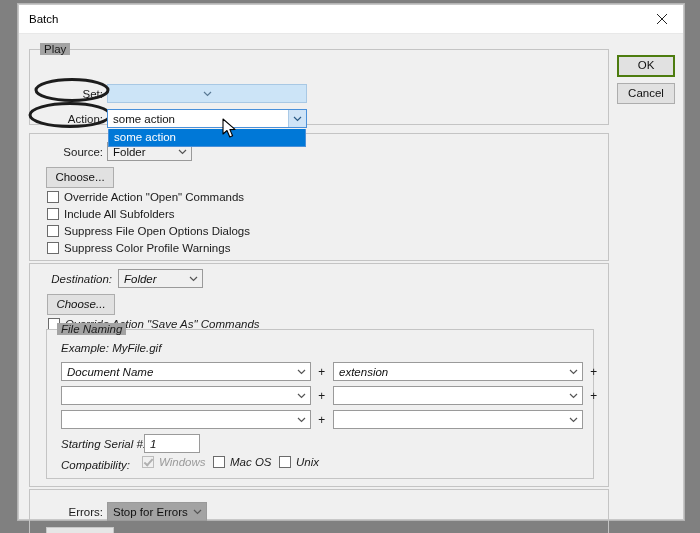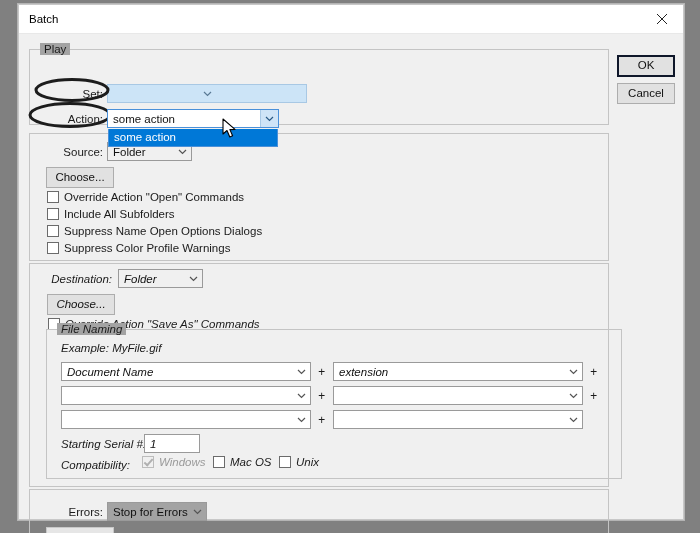--- a/index.html
+++ b/index.html
@@ -81,21 +81,21 @@
     background: #a3a3a3;
     padding: 0 4px;
     font-size: 11.5px;
     color: #1a1a1a;
     line-height: 12px;
   }
 
   .grp-play        { left: 10px;  top: 15px;  width: 578px; height: 74px; }
   .grp-source      { left: 10px;  top: 99px;  width: 578px; height: 126px; }
   .grp-destination { left: 10px;  top: 229px; width: 578px; height: 222px; font-style: italic; }
-  .grp-filenaming  { left: 16px;  top: 65px;  width: 546px; height: 148px; padding-left: 28px; }
+  .grp-filenaming  { left: 16px;  top: 65px;  width: 546px; height: 148px; }
   .grp-errors      { left: 10px;  top: 455px; width: 578px; height: 50px; }
   .lbl { font-size: 11.5px; color: #1a1a1a; white-space: nowrap; }
   .lbl.right { text-align: right; }
 
   
   .combo {
     position: relative;
     height: 19px;
     background: #ffffff;
     border: 1px solid #9a9a9a;
@@ -154,21 +154,21 @@
     font-size: 11.5px;
     color: #111;
     height: 21px;
     line-height: 19px;
     text-align: center;
     box-sizing: border-box;
     cursor: default;
     font-family: "Liberation Sans", sans-serif;
   }
   .btn.disabled { color: #9a9a9a; border-color: #c8c8c8; background: #e6e6e6; }
-  .btn.default-focus { border: 2px solid #0f172a; line-height: 17px; }
+  .btn.default-focus { border: 2px solid #4d7c0f; line-height: 17px; }
 
   
   .cb-row {
     position: absolute;
     display: flex;
     align-items: center;
     white-space: nowrap;
   }
   .cbox {
     width: 12px;
@@ -252,21 +252,21 @@
       <div class="combo sel-blue" style="position:absolute; left:88px; top:50px; width:200px;flex-direction:column;">
         <span class="val">Set 1</span>
         <span class="arrow">
           <svg width="9" height="6" viewBox="0 0 9 6">
               <polyline points="1,1 4.5,4.5 8,1" fill="none" stroke="#5a7a95" stroke-width="1.2"></polyline>
             </svg>
         </span>
       </div>
 
       <div class="lbl right" style="position:absolute; left:22px; top:79px; width:62px;">Action:</div>
-      <div class="combo focused" style="position:absolute; left:88px; top:75px; width:172px; z-index:35;">
+      <div class="combo focused" style="position:absolute; left:88px; top:75px; width:200px; z-index:35;">
         <span class="val">some action</span>
         <span class="arrow">
           <svg width="9" height="6" viewBox="0 0 9 6">
               <polyline points="1,1 4.5,4.5 8,1" fill="none" stroke="#2a5a85" stroke-width="1.2"></polyline>
             </svg>
         </span>
         <div class="dropdown-list">
           <div class="dropdown-item highlighted">some action</div>
         </div>
       </div>
@@ -288,21 +288,21 @@
       <div class="cb-row" style="left:28px; top:157px;">
         <span class="cbox"></span>
         <span class="cb-label">Override Action "Open" Commands</span>
       </div>
       <div class="cb-row" style="left:28px; top:174px;">
         <span class="cbox"></span>
         <span class="cb-label">Include All Subfolders</span>
       </div>
       <div class="cb-row" style="left:28px; top:191px;">
         <span class="cbox"></span>
-        <span class="cb-label">Suppress Name Open Options Dialogs</span>
+        <span class="cb-label">Suppress File Open Options Dialogs</span>
       </div>
       <div class="cb-row" style="left:28px; top:208px;">
         <span class="cbox"></span>
         <span class="cb-label">Suppress Color Profile Warnings</span>
       </div>
 
       <div class="group grp-destination">
 
         <div class="lbl right" style="position:absolute; left:16px; top:9px; width:66px;">Destination:</div>
         <div class="combo" style="position:absolute; left:88px; top:5px; width:85px; background:#f0f0f0;">

